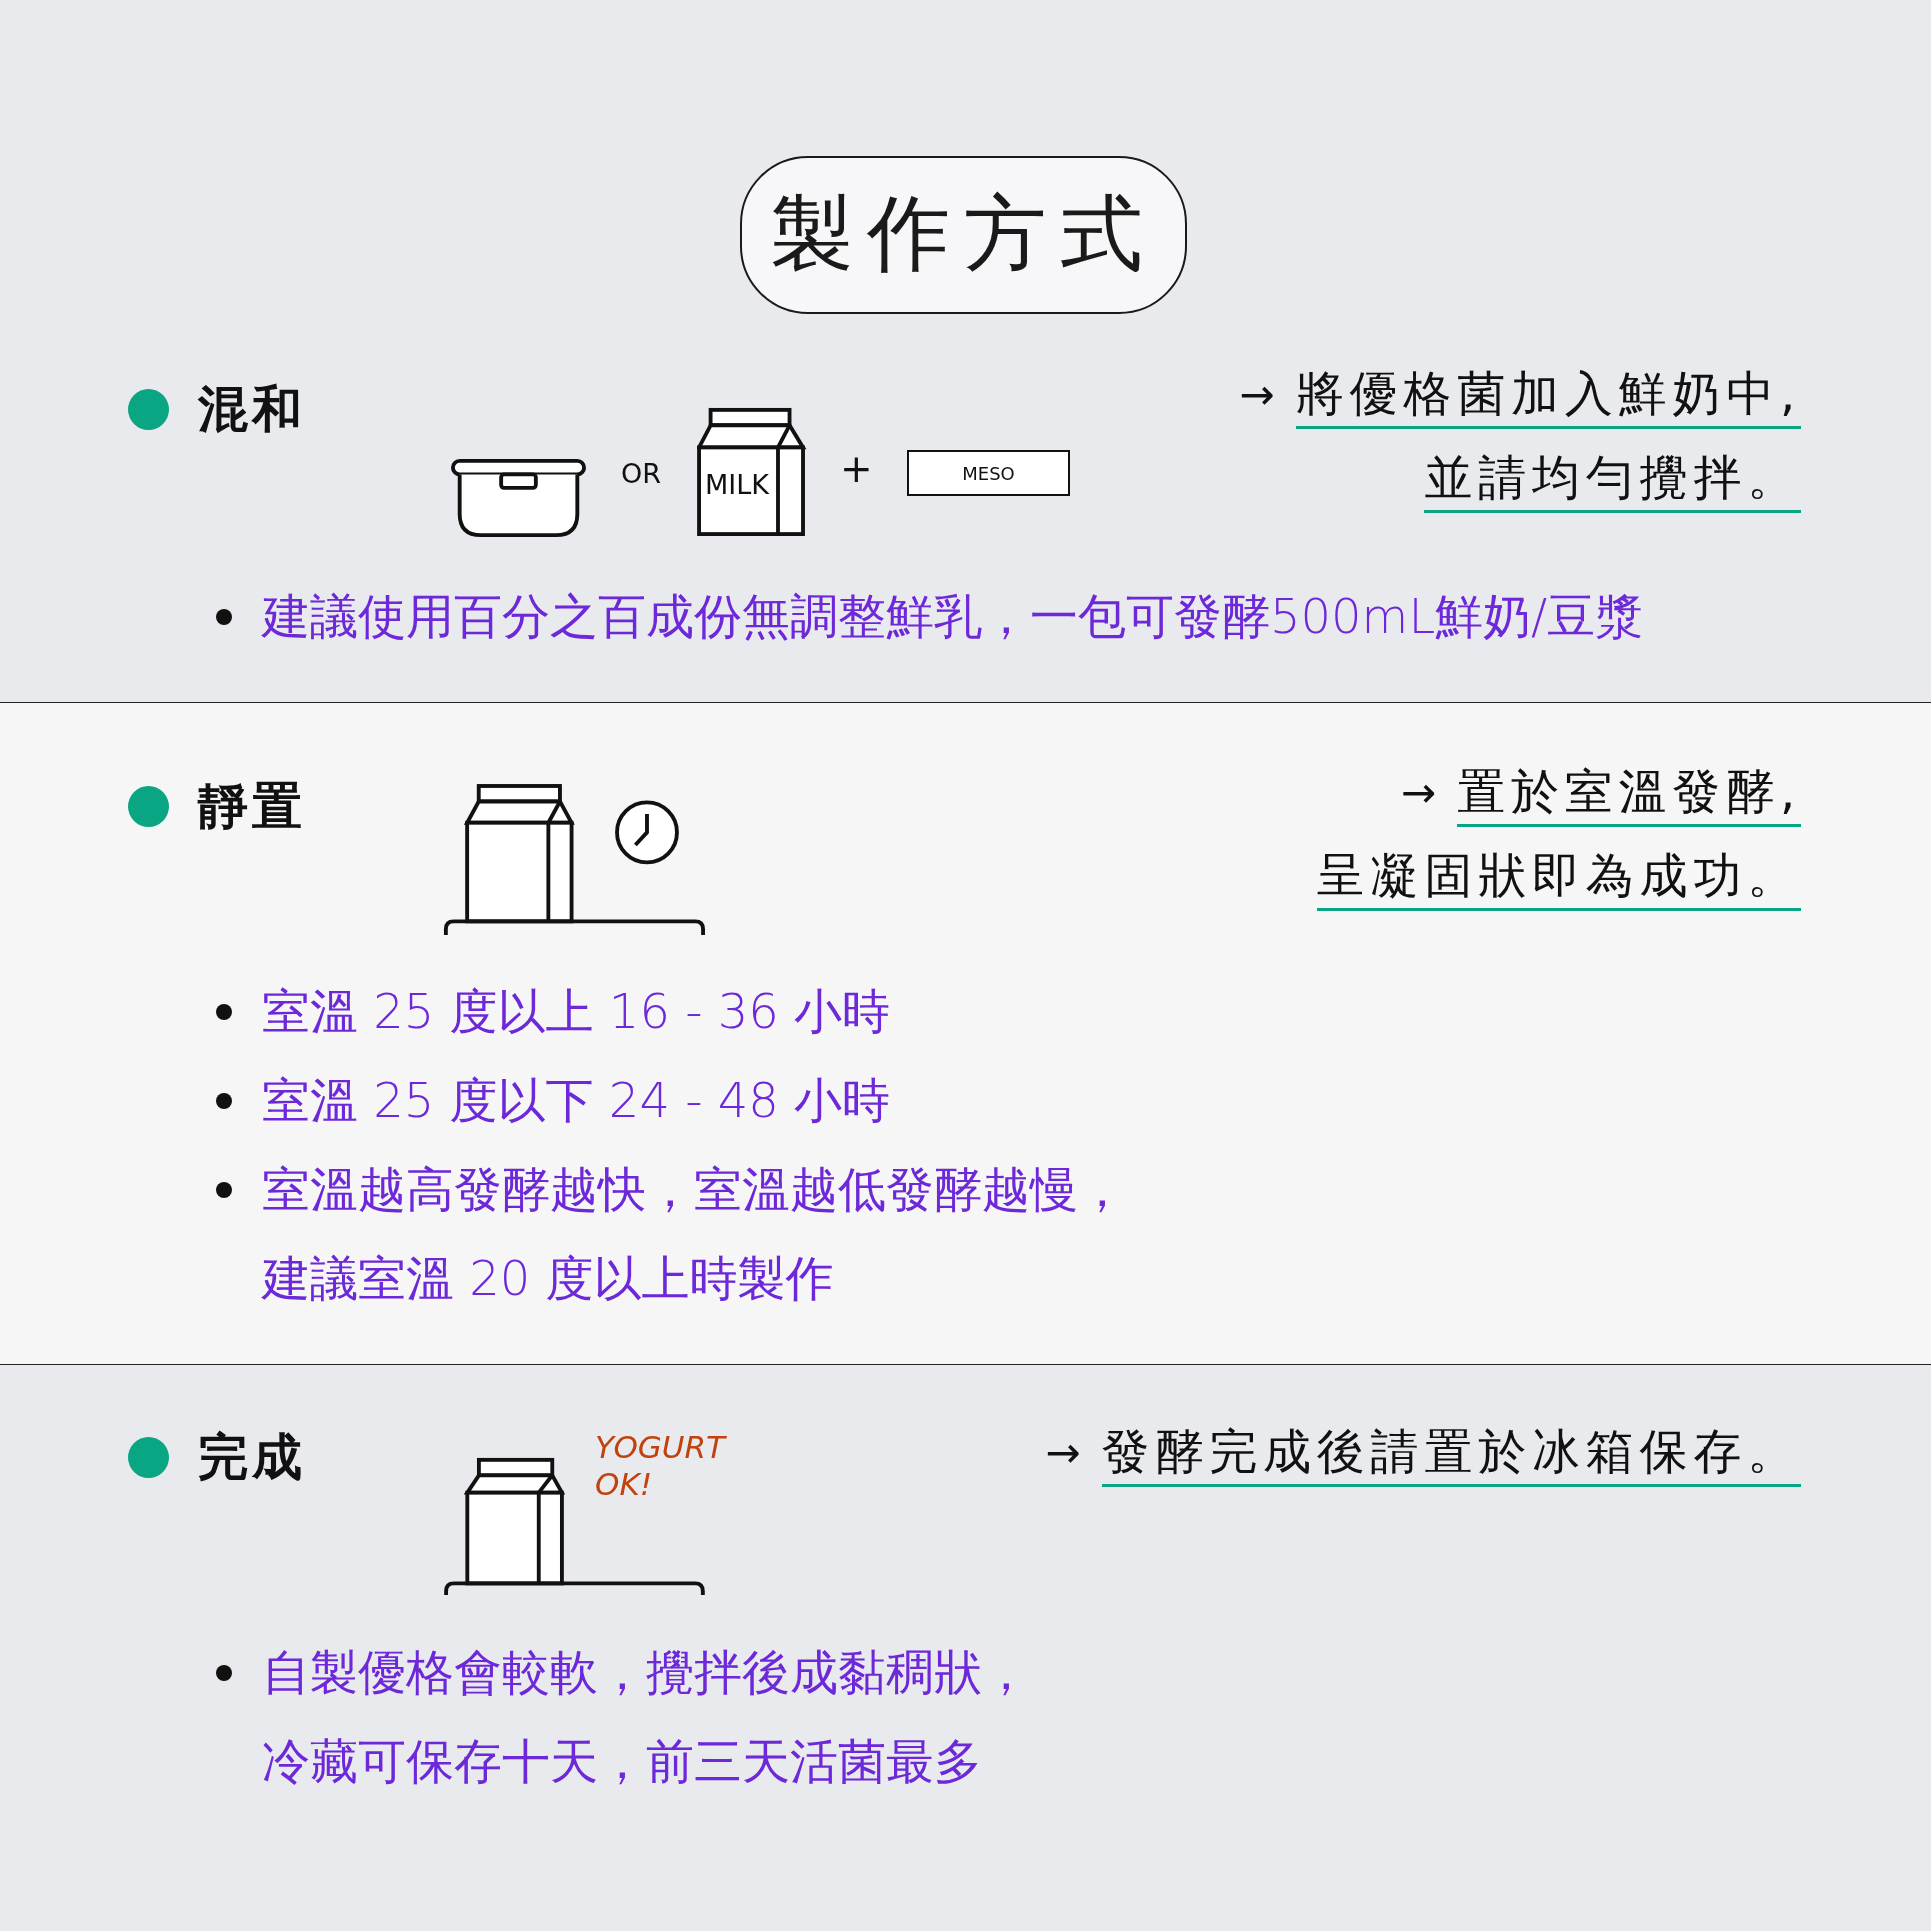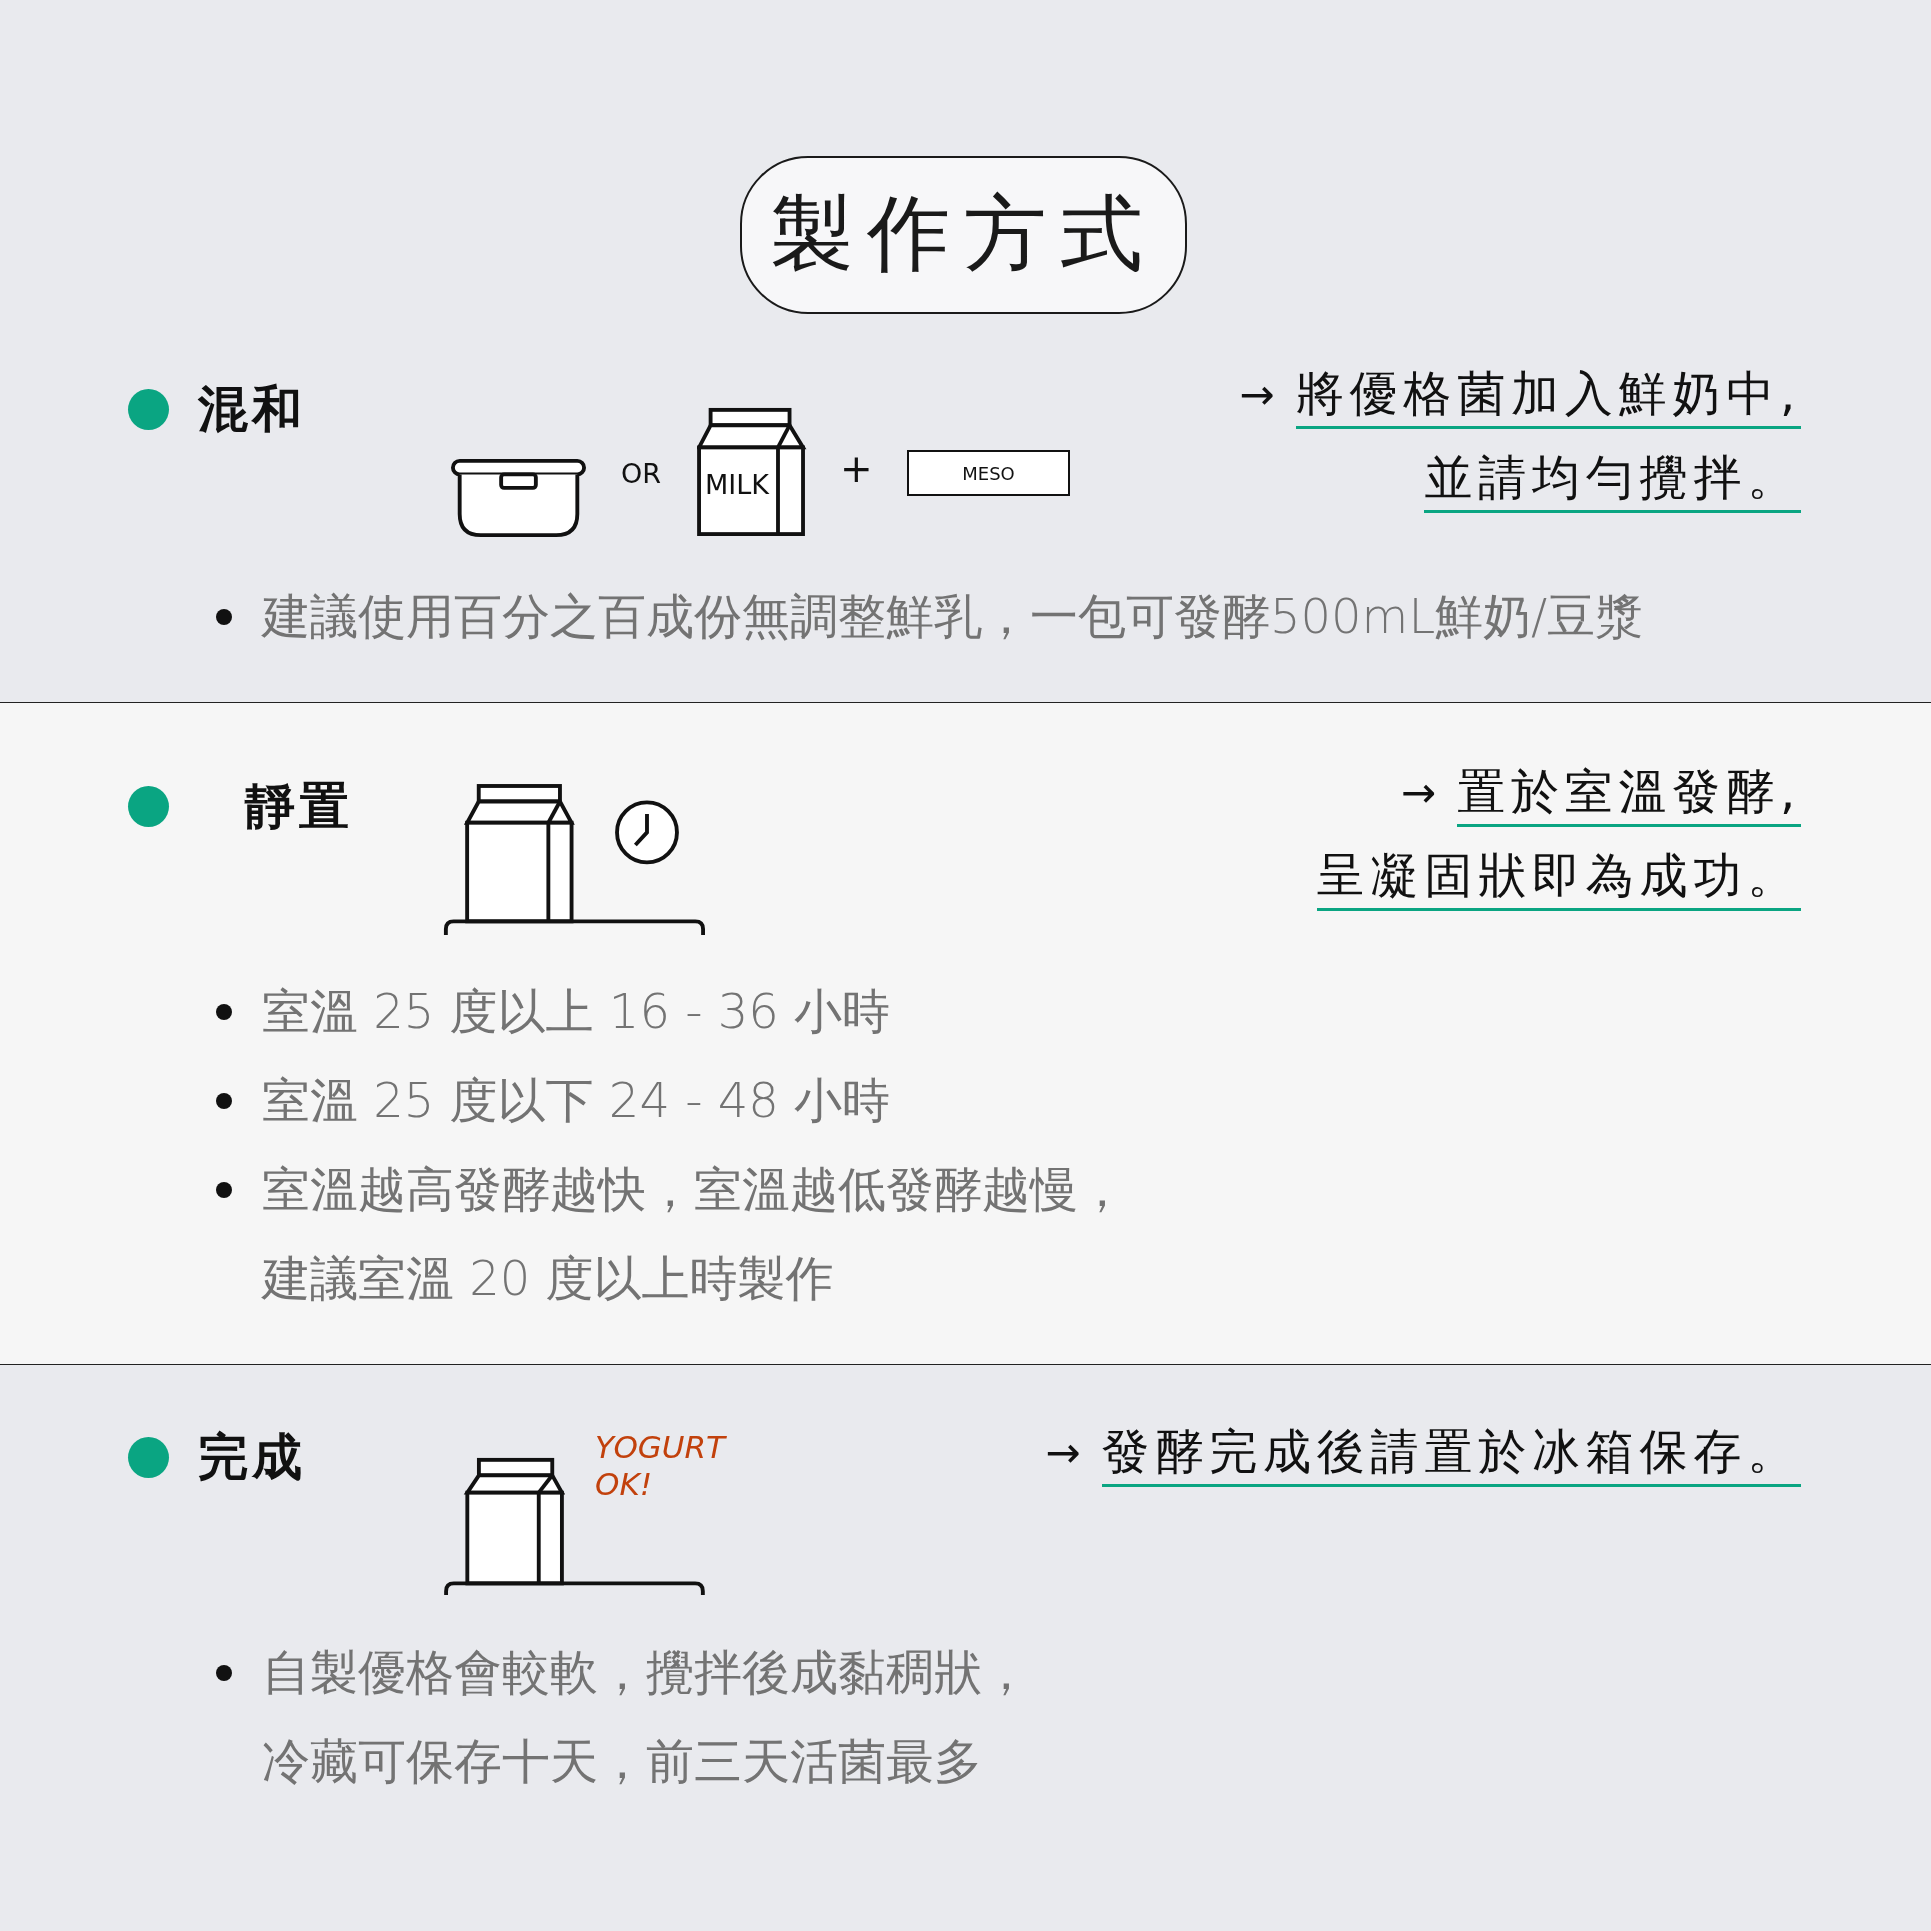--- a/index.html
+++ b/index.html
@@ -28,21 +28,21 @@
 
   .callout { position: absolute; right: 130px; text-align: right; }
   .callout-line { display: flex; justify-content: flex-end; align-items: flex-end; margin-bottom: 19.3px; }
   .arrow { font-size: 42px; margin-right: 21px; line-height: 1; padding-bottom: 13.5px; }
   .ul-text {
     font-size: 48px; letter-spacing: 5.8px; line-height: 1.2;
     border-bottom: 3.9px solid #0aa582; padding-bottom: 3.9px; white-space: nowrap;
   }
 
   .bullets { position: absolute; left: 214px; list-style: none; margin: 0; padding: 0; }
-  .bullets li { position: relative; padding-left: 48px; font-size: 48px; line-height: 89px; font-weight: 300; white-space: nowrap; color: #737373; }
+  .bullets li { position: relative; padding-left: 48px; font-size: 48px; line-height: 89px; font-weight: 300; white-space: nowrap; color: #6d28d9; }
   .bullets li.has-bullet::before {
     content: ""; position: absolute; left: 1.9px; top: 37px; width: 16.4px; height: 16.4px; border-radius: 50%; background: #111;
   }
 
   .icon { position: absolute; }
   .txt-or { position: absolute; left: 621px; top: 458px; font-size: 27px; color: #111; }
   .txt-plus { position: absolute; left: 840px; top: 446px; font-size: 39px; color: #111; }
   .meso-box {
     position: absolute; left: 907px; top: 450px; width: 163px; height: 46px; border: 2.9px solid #111; background: #fff;
     box-sizing: border-box; display: flex; align-items: center; justify-content: center; font-size: 18px; color: #111;
@@ -91,21 +91,21 @@
 
 <span class="txt-plus">+</span>
 <div class="meso-box">
   <span>MESO</span>
 </div>
 
 <ul class="bullets" style="top:572px;">
   <li class="has-bullet">建議使用百分之百成份無調整鮮乳，一包可發酵500mL鮮奶/豆漿</li>
 </ul>
 
-<div class="step-head" style="top:773px;gap:47px;">
+<div class="step-head" style="top:773px;">
   <div class="dot"></div>
   <div class="step-title">靜置</div>
 </div>
 
 <div class="callout" style="top:763px;">
   <div class="callout-line">
     <span class="arrow">→</span>
     <span class="ul-text">置於室溫發酵,</span>
   </div>
   <div class="callout-line">

